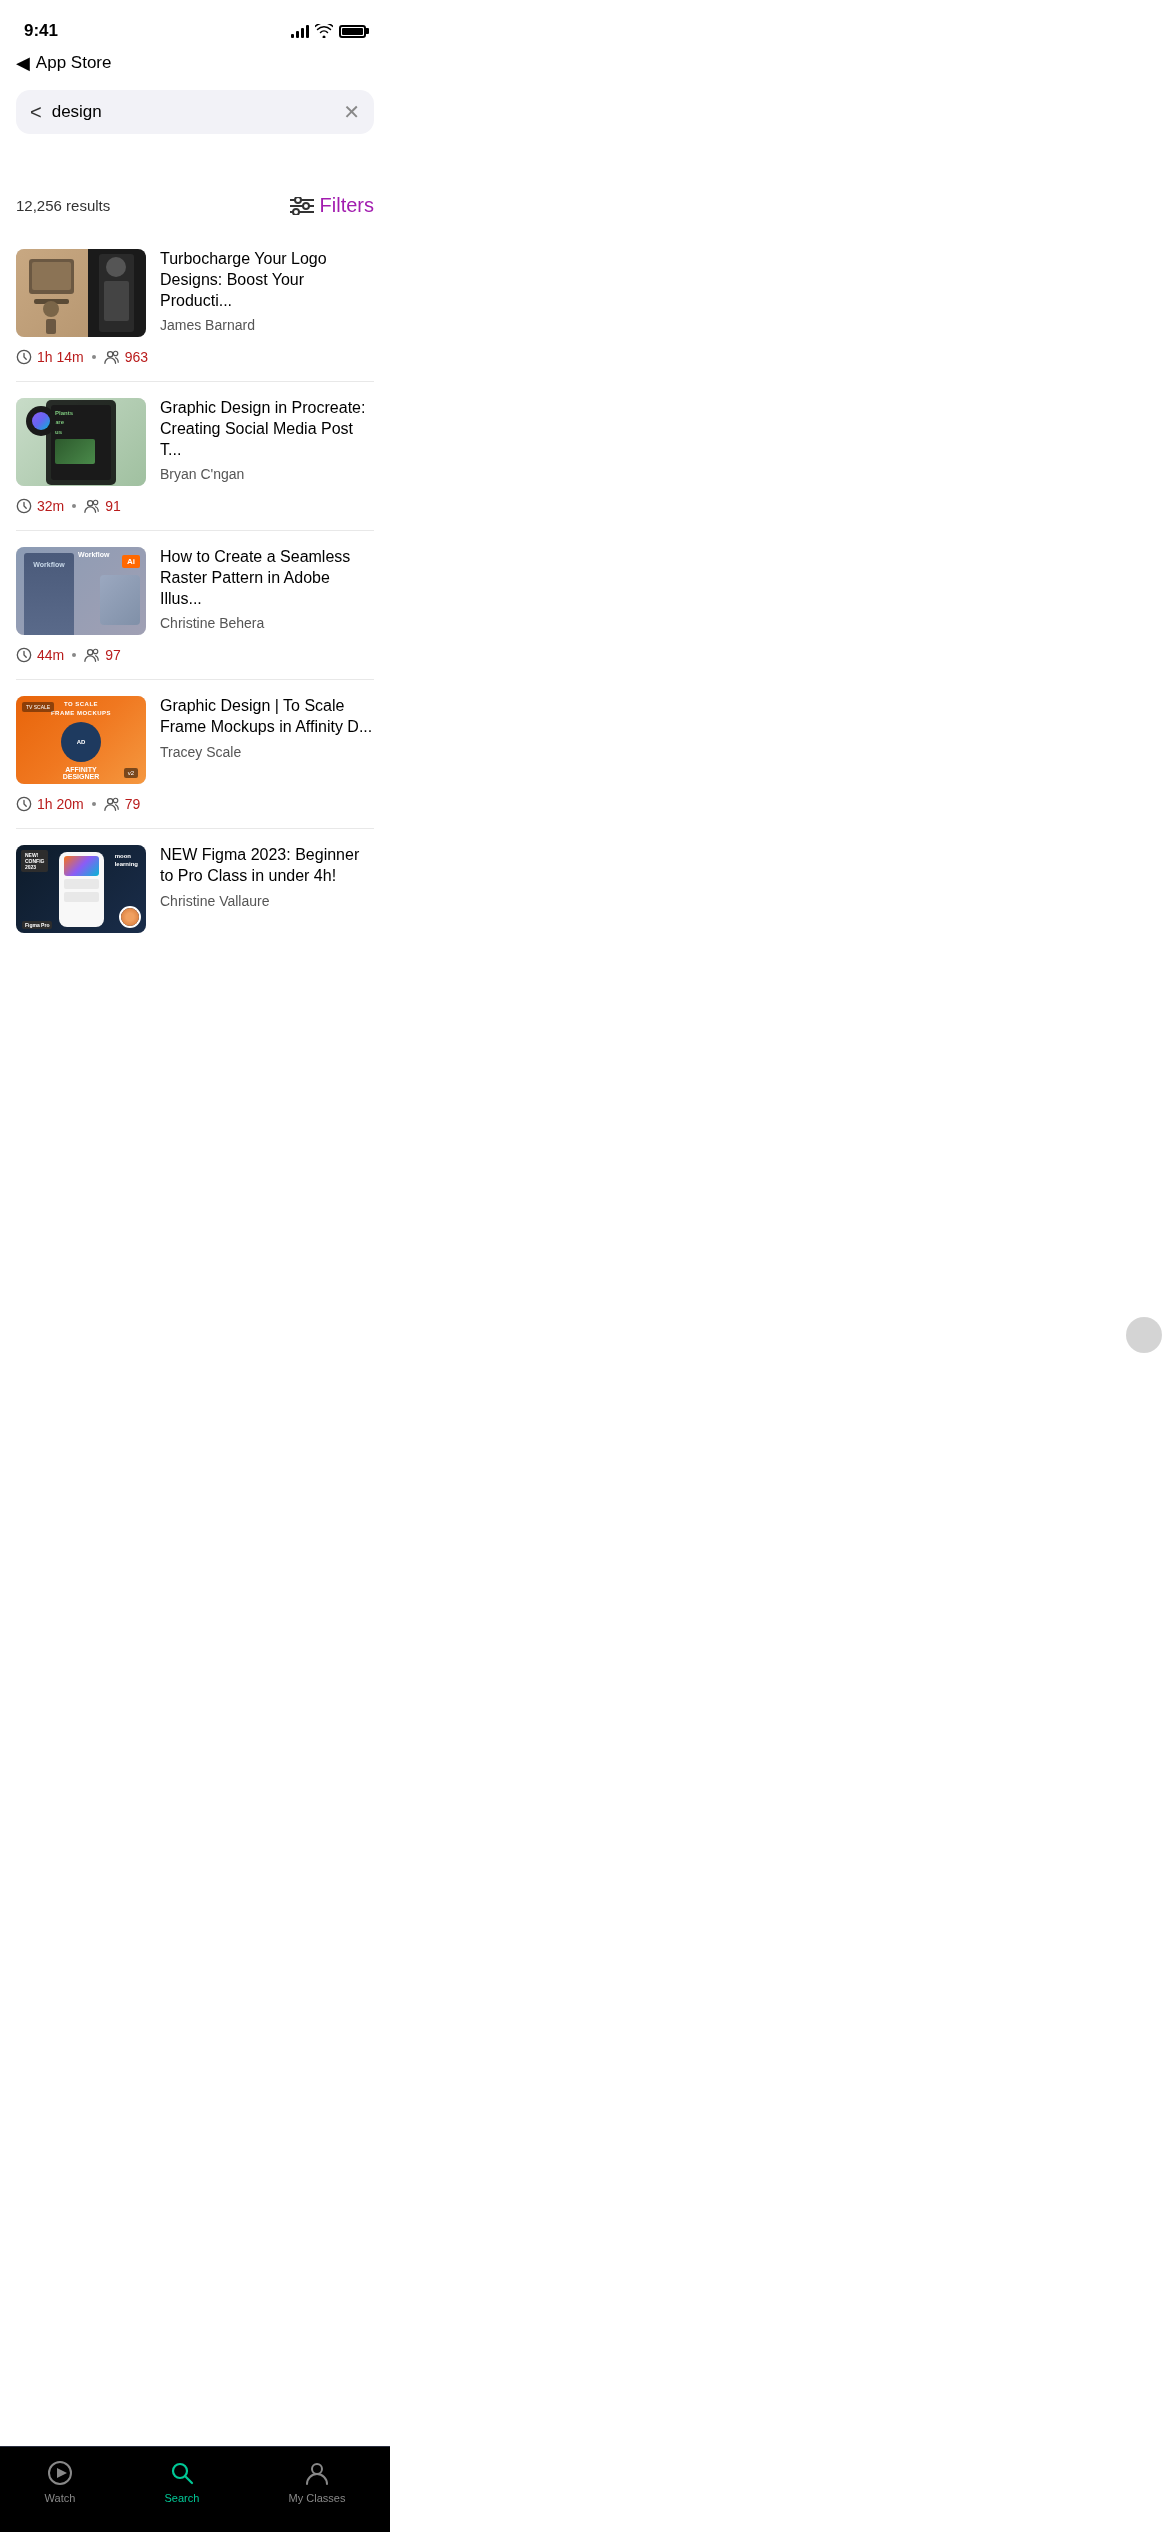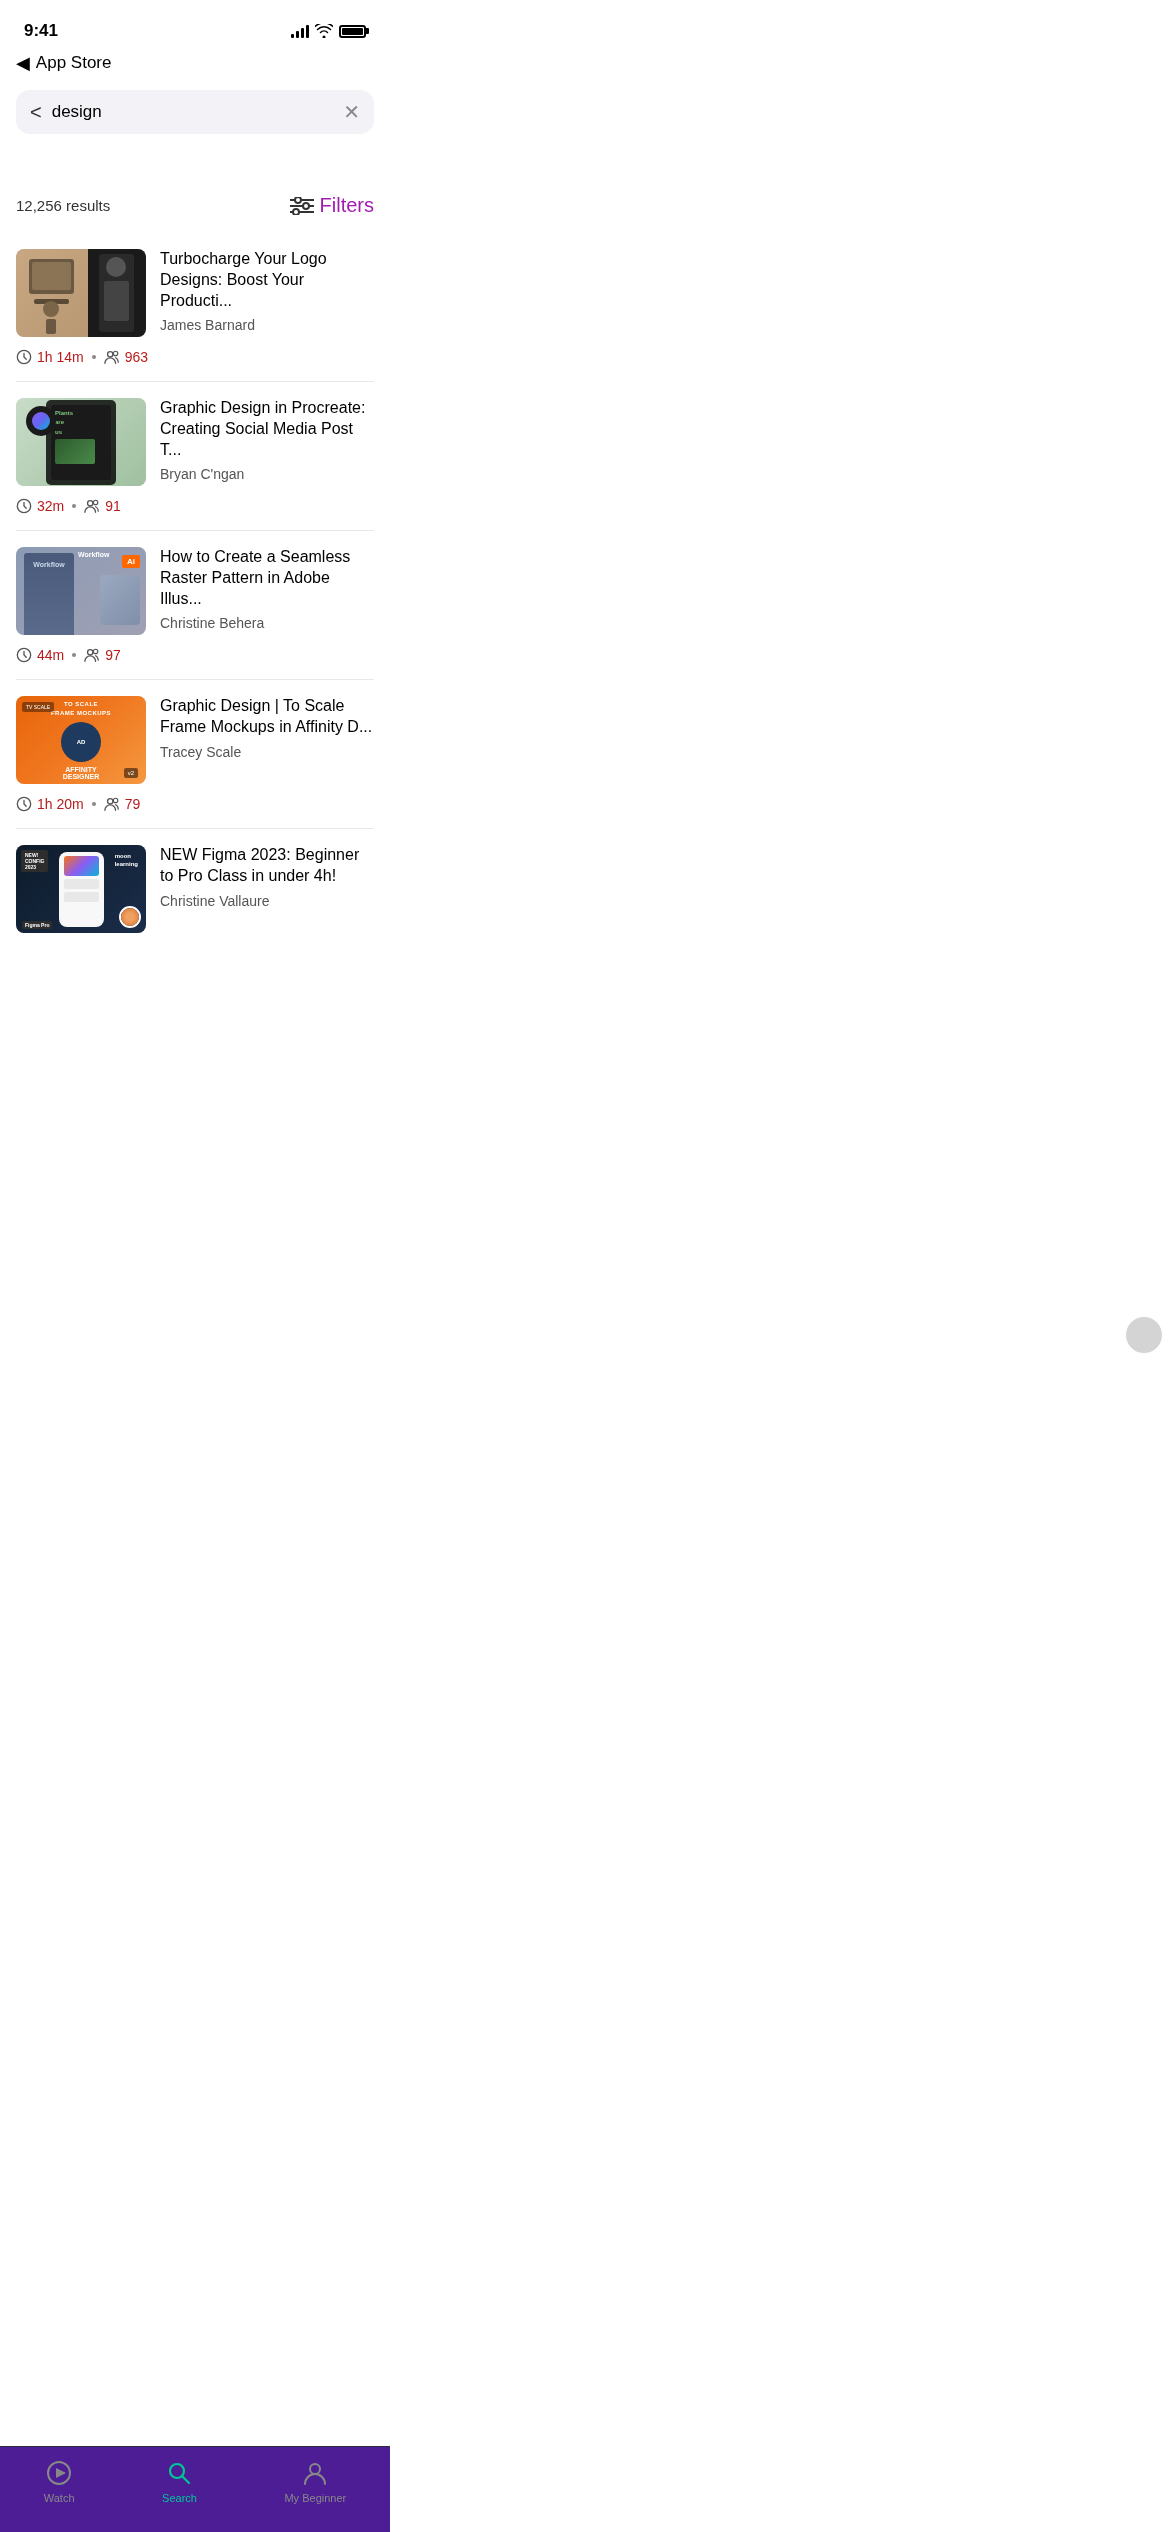--- a/index.html
+++ b/index.html
@@ -227,21 +227,21 @@
       background: #888;
       border-radius: 50%;
     }
 
     
     .bottom-nav {
       position: fixed;
       bottom: 0;
       left: 0;
       width: 390px;
-      background: #4c1d95;
+      background: #000000;
       display: flex;
       justify-content: space-around;
       align-items: center;
       padding: 12px 0 28px;
       border-top: 1px solid #2a2f40;
     }
 
     .nav-item {
       display: flex;
       flex-direction: column;
@@ -630,17 +630,17 @@
     </div>
     <span class="nav-label nav-label-active">Search</span>
   </div>
   <div class="nav-item">
     <div class="nav-icon">
       <svg width="28" height="28" viewBox="0 0 28 28" fill="none">
         <circle cx="14" cy="10" r="5" stroke="#888" stroke-width="2"></circle>
         <path d="M4 25c0-5.5 4.5-10 10-10s10 4.5 10 10" stroke="#888" stroke-width="2" stroke-linecap="round"></path>
       </svg>
     </div>
-    <span class="nav-label nav-label-inactive">My Beginner</span>
+    <span class="nav-label nav-label-inactive">My Classes</span>
   </div>
 </div>
 
 <div class="home-indicator"></div>
 
 </body></html>

